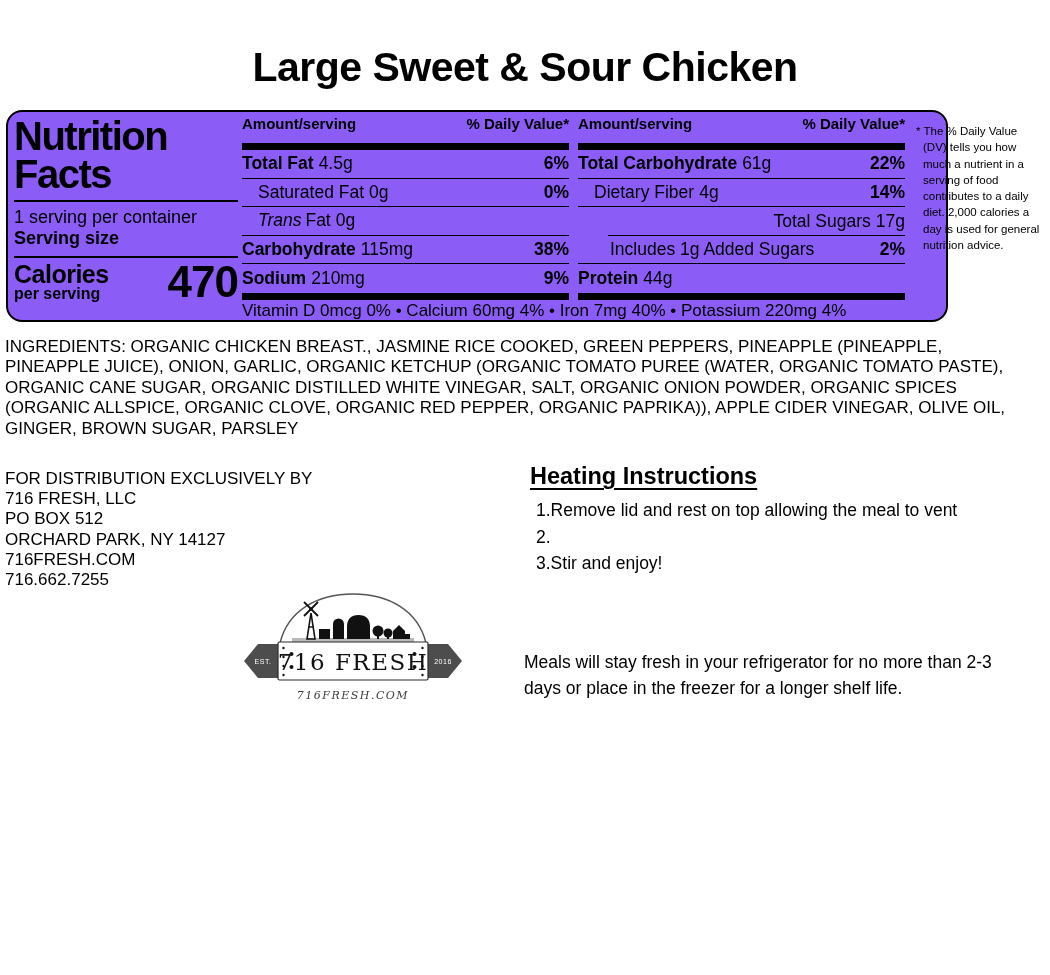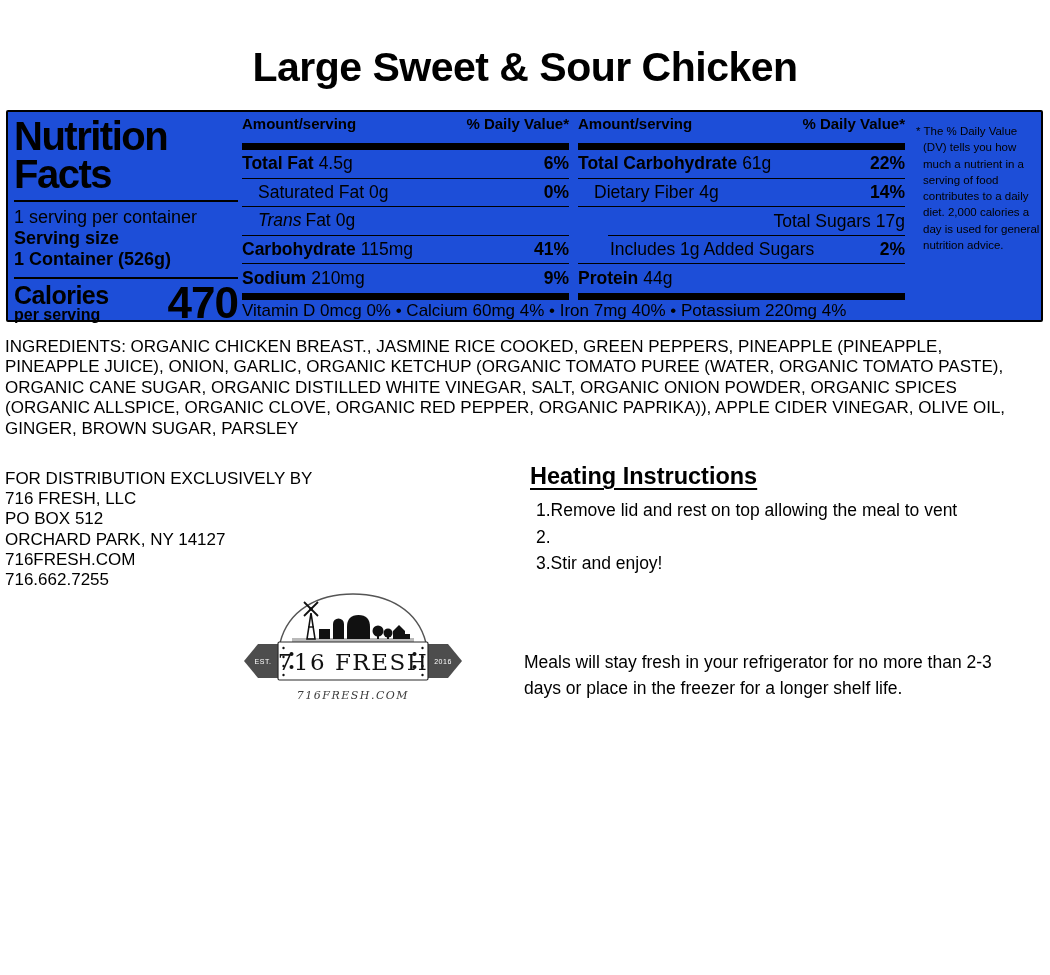--- a/index.html
+++ b/index.html
@@ -11,22 +11,22 @@
     color:#000;
     overflow:hidden;
   }
   .title {
     position:absolute; top:44px; left:0; width:1050px;
     text-align:center; font-size:41px; font-weight:bold; letter-spacing:-0.5px;
   }
 
   
   .panel {
-    position:absolute; left:6px; top:110px; width:1037px; height:212px;
-    border:2.5px solid #000; border-radius:2px; background:#1d4ed8;
+    position:absolute; left:6px; top:110px; width:942px; height:212px;
+    border:2.5px solid #000; border-radius:16px; background:#8b5cf6;
   }
   .nf-left { position:absolute; left:6px; top:5px; width:224px; }
   .nf-heading { font-size:40px; font-weight:bold; line-height:38px; letter-spacing:-1.5px; }
   .nf-rule { height:2px; background:#000; margin:7px 0 5px 0; }
   .nf-serv { font-size:18px; line-height:21px; }
   .nf-serv.b { font-weight:bold; }
   .nf-cal { display:flex; justify-content:space-between; align-items:flex-start; margin-top:4px; }
   .cal-label { font-size:25px; font-weight:bold; line-height:23px; letter-spacing:-0.5px; }
   .cal-sub   { font-size:16px; font-weight:bold; line-height:16px; }
   .cal-value { font-size:44px; font-weight:bold; line-height:38px; letter-spacing:-1px; }
@@ -80,21 +80,20 @@
 <div class="panel">
 
   <div class="nf-left">
     <div class="nf-heading">
       <div>Nutrition</div>
       <div>Facts</div>
     </div>
     <div class="nf-rule"></div>
     <div class="nf-serv">1 serving per container</div>
     <div class="nf-serv b">Serving size</div>
-    <div class="nf-serv b">1 Container (526g)</div>
     <div class="nf-rule"></div>
     <div class="nf-cal">
       <div>
         <div class="cal-label">Calories</div>
         <div class="cal-sub">per serving</div>
       </div>
       <div class="cal-value">470</div>
     </div>
   </div>
 
@@ -116,21 +115,21 @@
     </div>
     <div class="row indent1">
       <span class="iname">Trans</span>
       <span class="rest">Fat</span>
       <span class="val">0g</span>
       <span class="dv"></span>
     </div>
     <div class="row b">
       <span class="name">Carbohydrate</span>
       <span class="val">115mg</span>
-      <span class="dv">41%</span>
+      <span class="dv">38%</span>
     </div>
     <div class="row b norule">
       <span class="name">Sodium</span>
       <span class="val">210mg</span>
       <span class="dv">9%</span>
     </div>
     <div class="bar"></div>
   </div>
 
   <div class="nf-col right">

